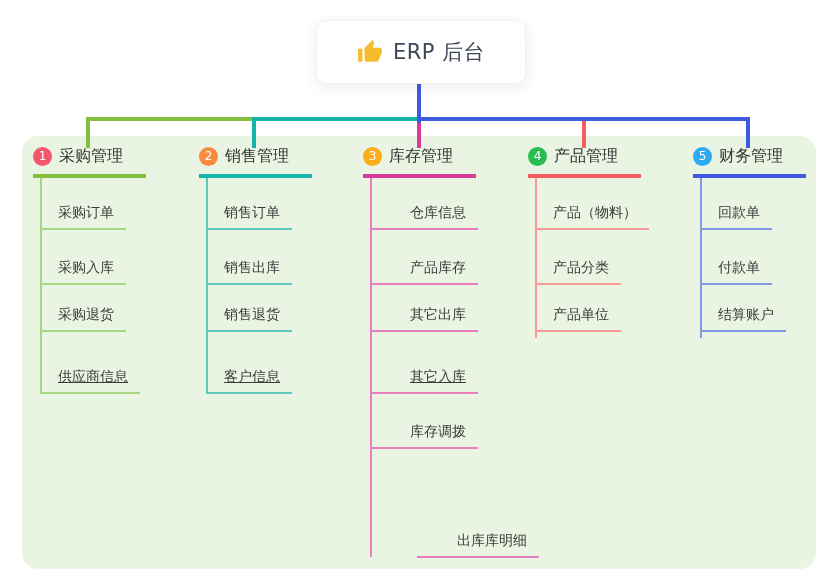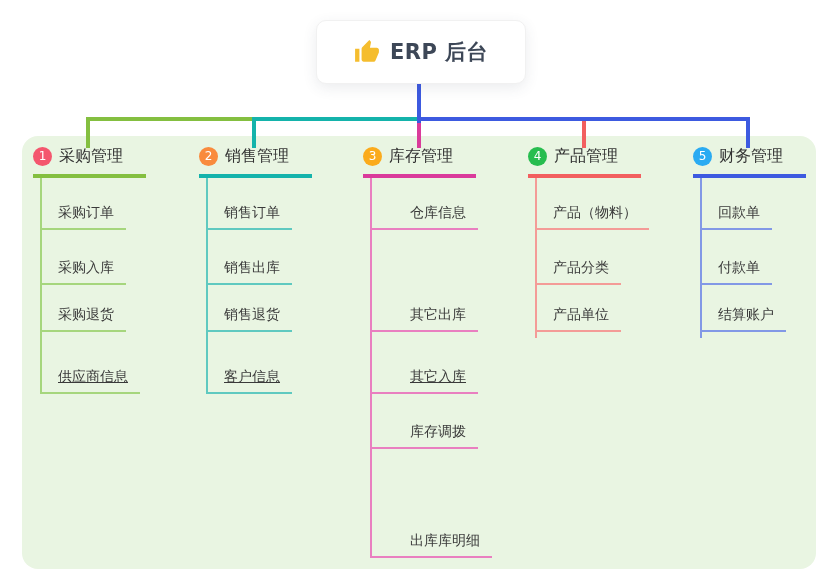--- a/index.html
+++ b/index.html
@@ -8,21 +8,21 @@
 
   
   .panel{position:absolute;left:22px;top:136px;width:794px;height:433px;
          background:#e9f5e2;border-radius:16px;}
 
   
   .root-node{position:absolute;left:316px;top:20px;width:208px;height:62px;
              background:#ffffff;border:1px solid #f1f1f1;border-radius:10px;
              box-shadow:0 4px 14px rgba(60,70,90,.10);
              display:flex;align-items:center;justify-content:center;gap:10px;}
-  .root-title{font-size:21px;color:#3d4757;font-weight:700;letter-spacing:.5px;}
+  .root-title{font-size:21px;color:#3d4757;font-weight:400;letter-spacing:.5px;}
 
   
   .line{position:absolute;}
   .stem{left:417px;top:82px;width:4px;height:41px;background:#3d5ae0;}
   .h-green{left:86px;top:117px;width:168px;height:4px;background:#84bf40;}
   .h-teal{left:252px;top:117px;width:167px;height:4px;background:#14b3ab;}
   .h-blue{left:417px;top:117px;width:333px;height:4px;background:#3d5ae0;}
   .drop{top:117px;width:4px;height:31px;}
   .d1{left:86px;background:#84bf40;}
   .d2{left:252px;background:#14b3ab;}
@@ -60,21 +60,21 @@
   .b5 .spine{background:#8298e6;height:160px;}
 
   .child{position:absolute;left:7px;white-space:nowrap;font-size:14px;color:#3a3a3a;
          line-height:20px;padding:0 12px 6px 18px;border-bottom:2px solid;}
   .b1 .child{border-color:#a6d67d;}
   .b2 .child{border-color:#5fc9c0;}
   .b3 .child{border-color:#e97fc0;padding-left:40px;}
   .b4 .child{border-color:#f49b97;}
   .b5 .child{border-color:#8298e6;}
   .t0{top:56px;} .t1{top:111px;text-align:right;} .t2{top:158px;} .t3{top:220px;text-decoration:underline;}
-  .t4{top:275px;} .t5{top:329px;} .t6{top:384px;}
+  .t4{top:275px;} .t5{top:329px;} .t6{top:384px;margin-left:47px;}
 </style>
 </head>
 <body>
 
 <div class="stage">
 
   <div class="panel"></div>
 
   <div class="line drop d1"></div>
   <div class="line drop d2"></div>
@@ -119,20 +119,21 @@
     <div class="child t3">客户信息</div>
   </div>
 
   <div class="branch b3">
     <div class="branch-header">
       <span class="badge">3</span>
       <span class="branch-label">库存管理</span>
     </div>
     <div class="spine"></div>
     <div class="child t0">仓库信息</div>
+    <div class="child t1">产品库存</div>
     <div class="child t3">其它入库</div>
     <div class="child t2">其它出库</div>
     <div class="child t4">库存调拨</div>
     <div class="child t6">出库库明细</div>
   </div>
 
   <div class="branch b4">
     <div class="branch-header">
       <span class="badge">4</span>
       <span class="branch-label">产品管理</span>

